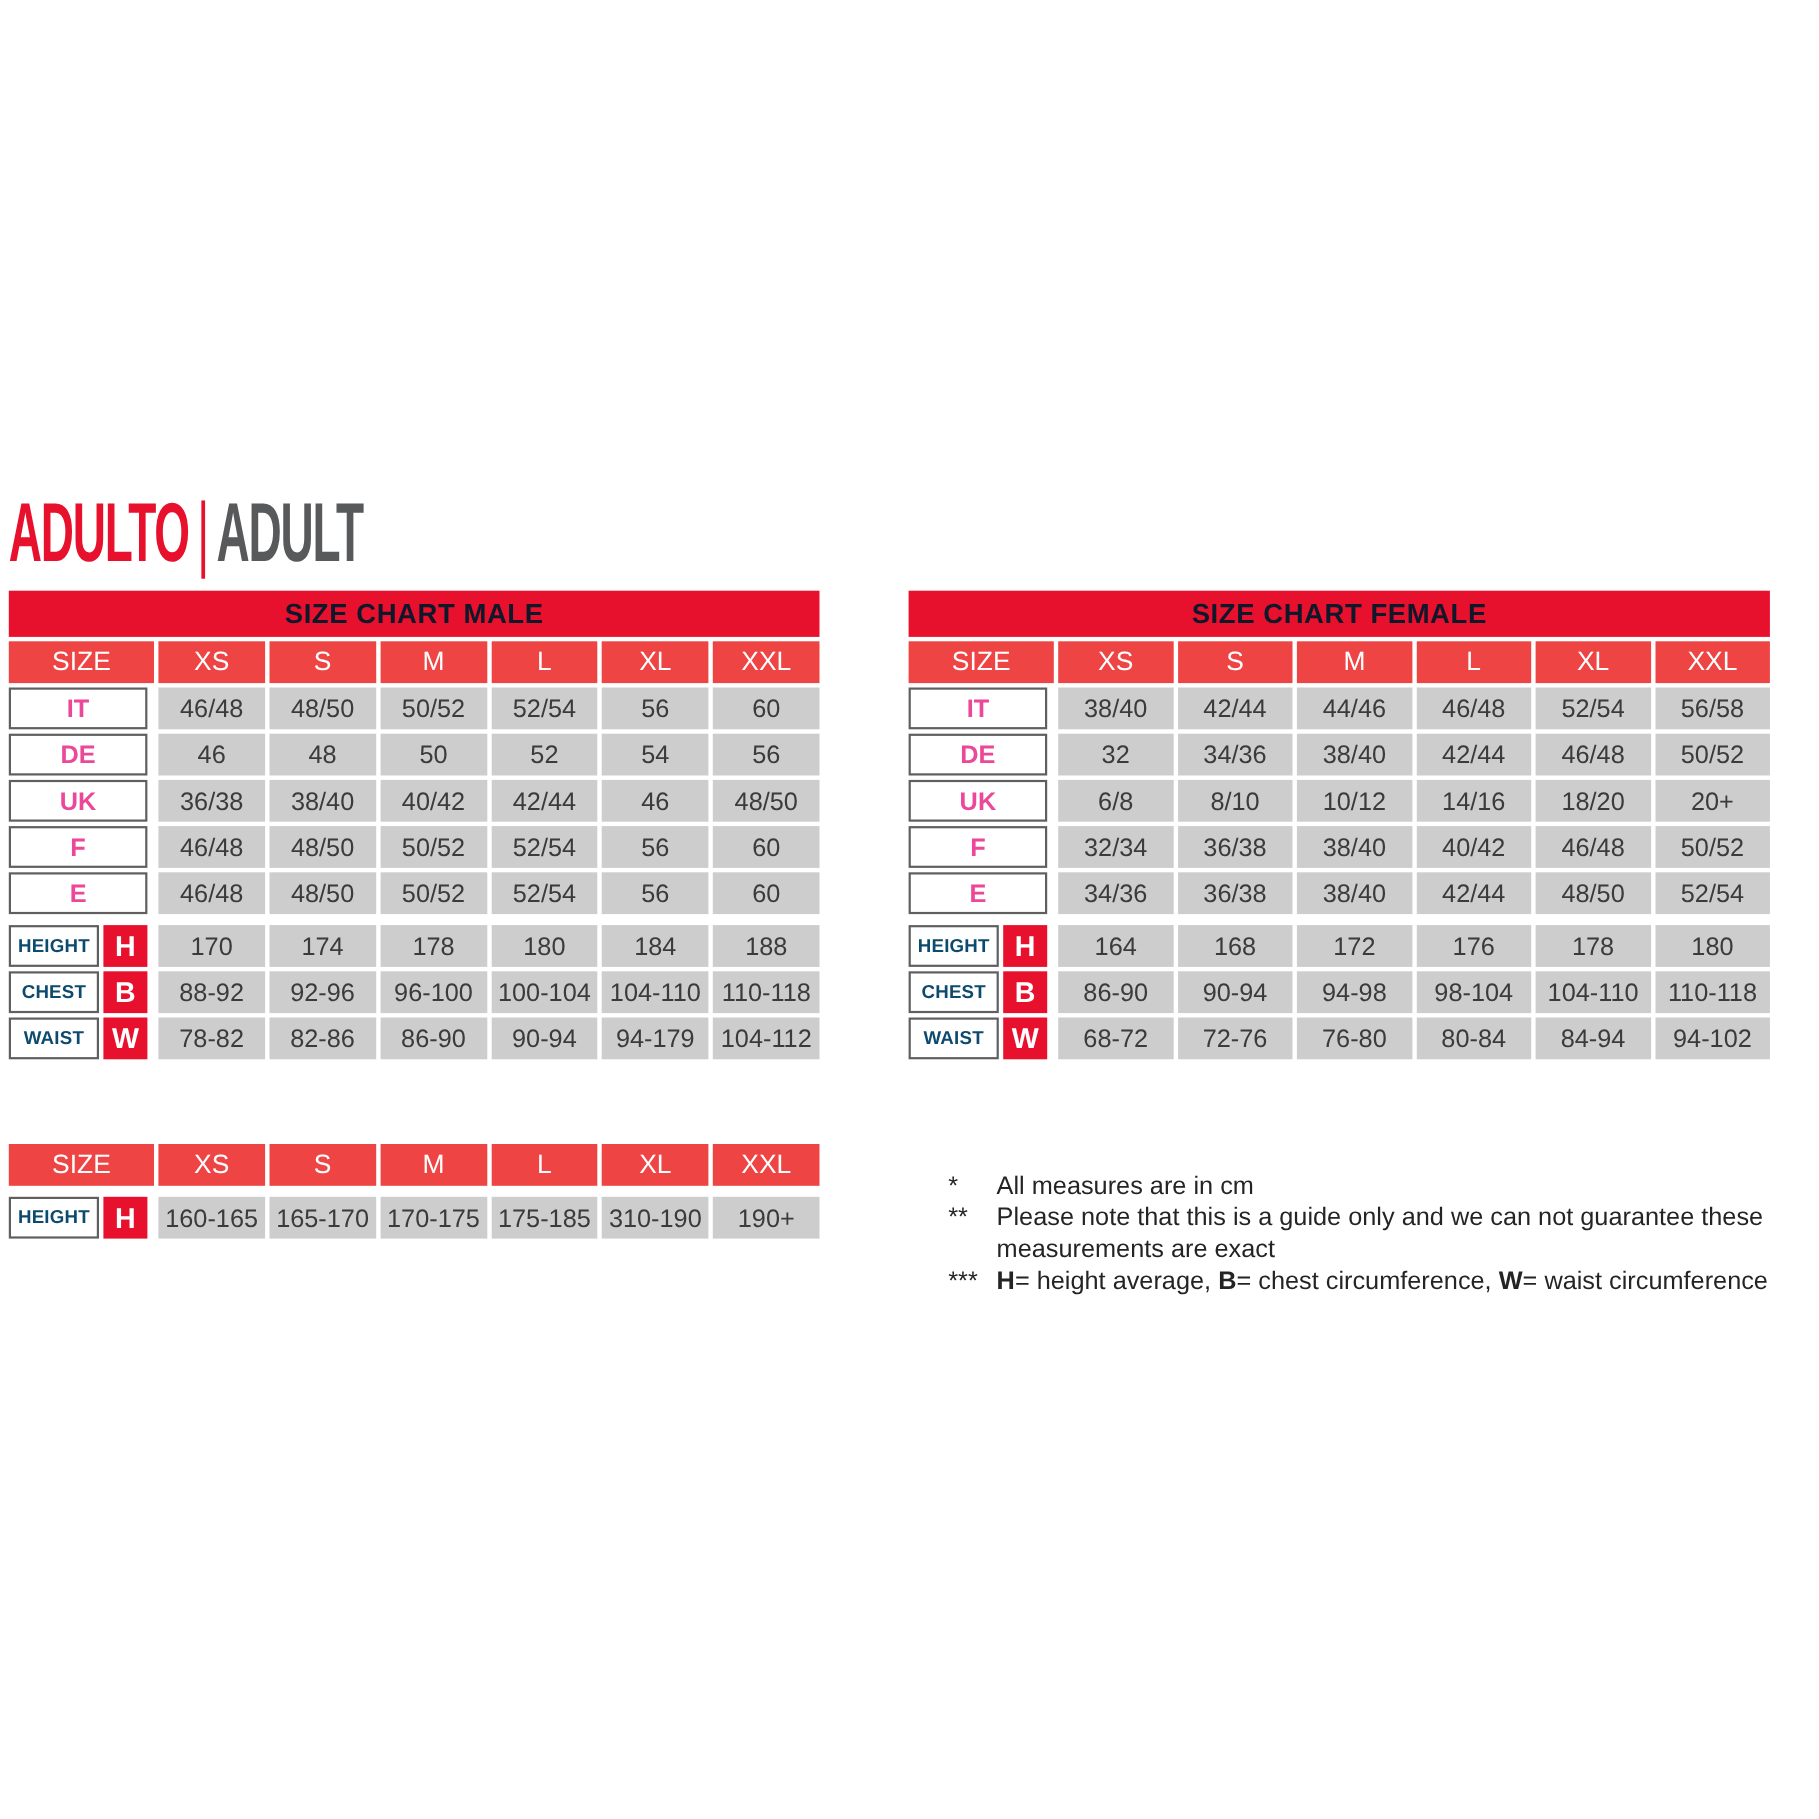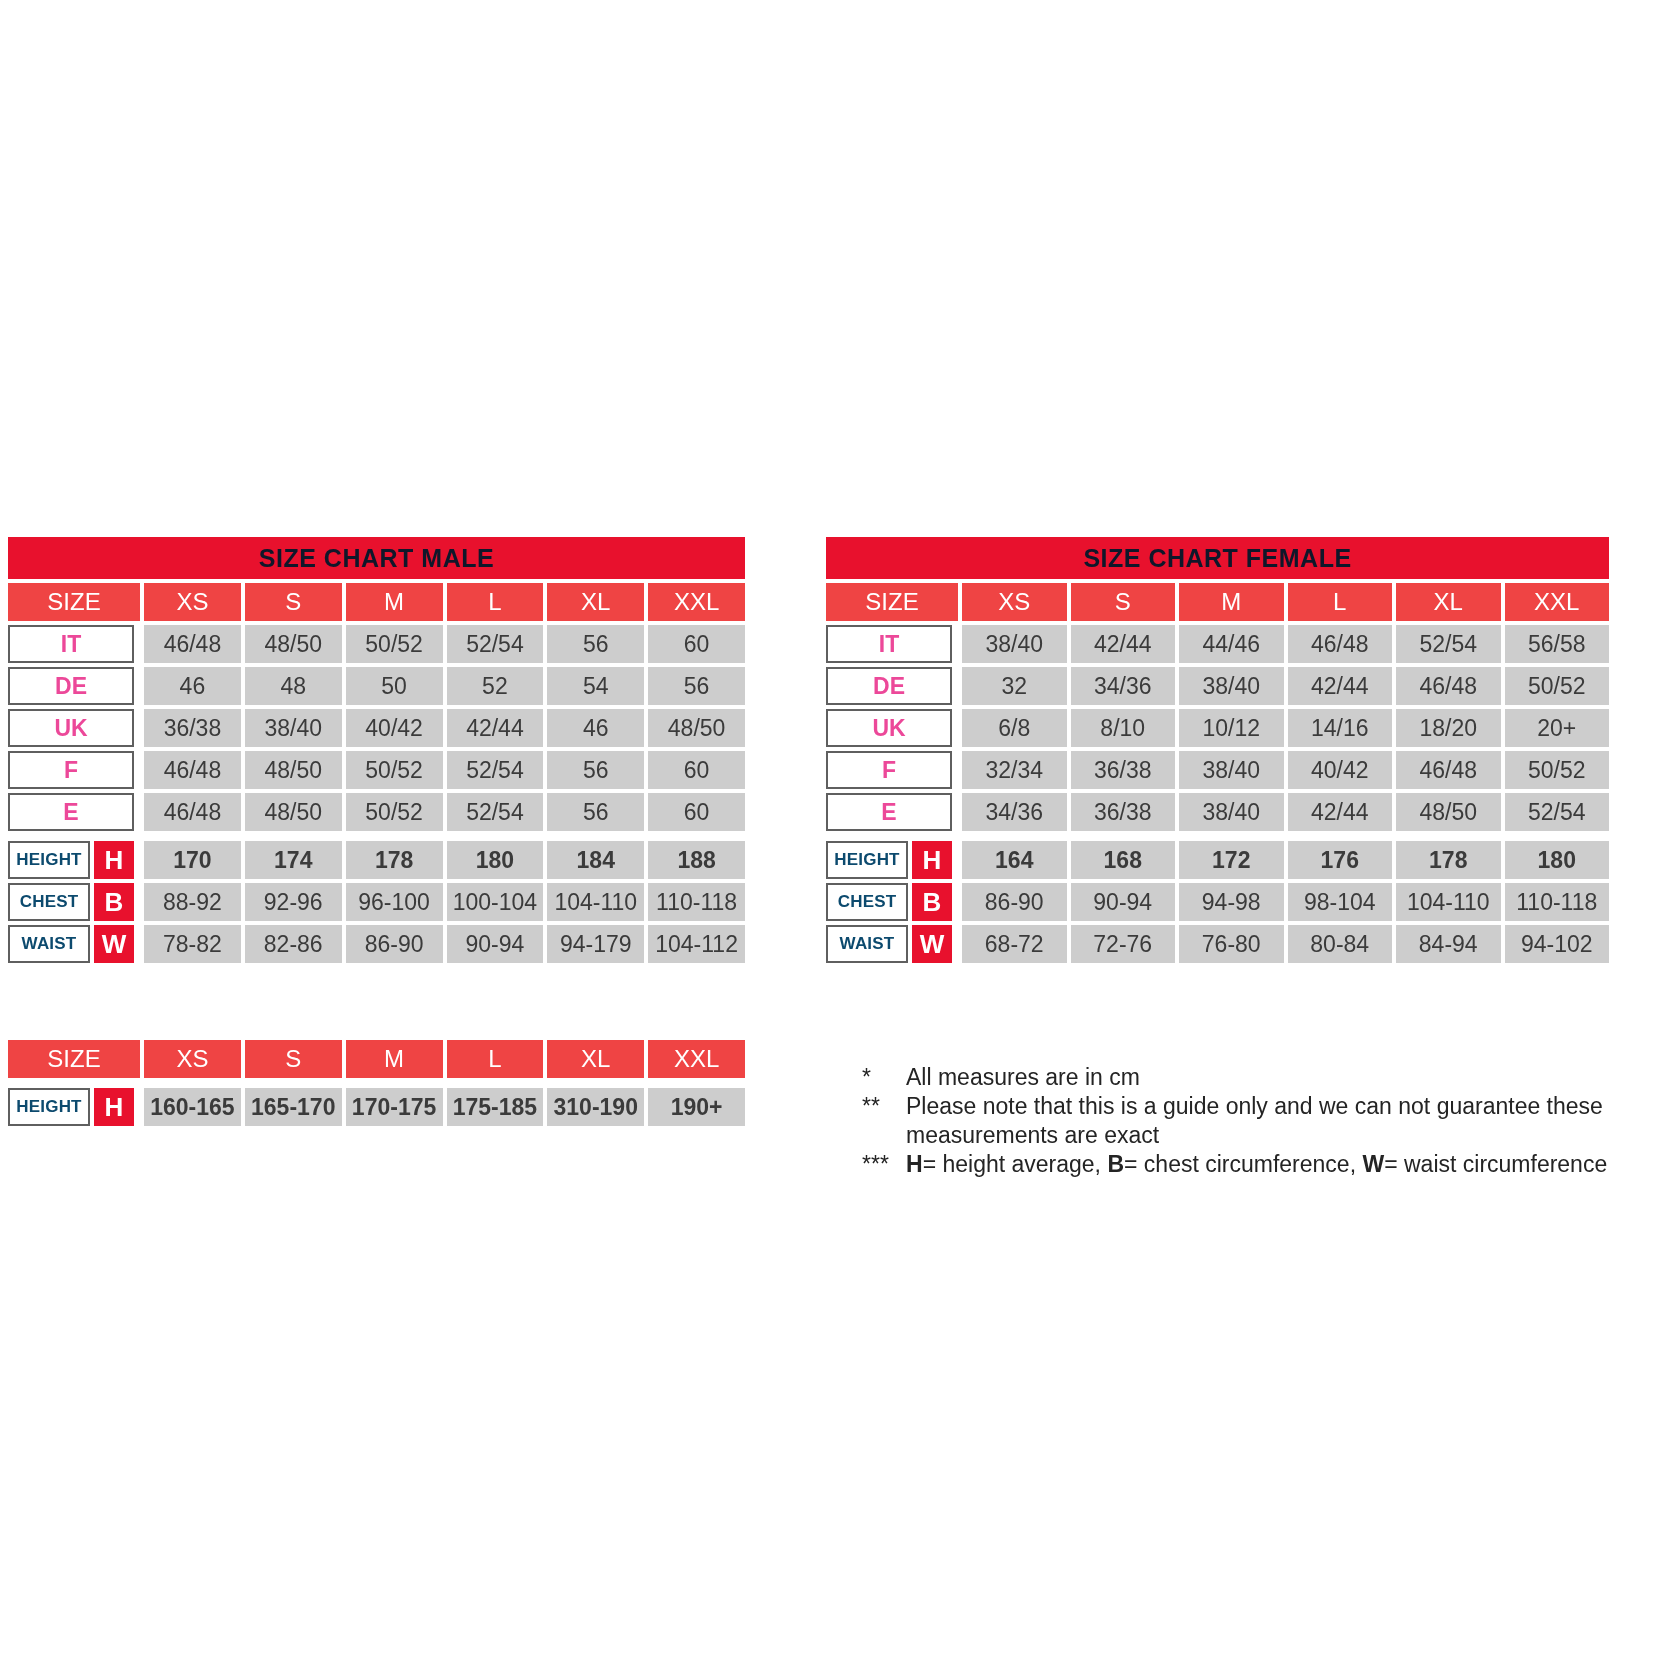--- a/index.html
+++ b/index.html
@@ -30,21 +30,21 @@
   }
   .grid { display:grid; grid-template-columns:132px repeat(6, 1fr); gap:4px; }
   .hcell {
     background:#ef4444; color:#ffffff; height:38px;
     display:flex; align-items:center; justify-content:center; font-size:24px;
   }
   .vcell {
     background:#cdcdcd; color:#3b3b3b; height:38px;
     display:flex; align-items:center; justify-content:center; font-size:23px;
   }
-  .vcell.bold { font-weight:700; }
+  .vcell.bold { font-weight:400; }
   .slabel {
     background:#ffffff; border:2px solid #5f5f5f; color:#ec4899;
     font-weight:700; font-size:23px; height:38px; margin-right:6px;
     display:flex; align-items:center; justify-content:center;
   }
   .spacer { grid-column:1 / -1; height:2px; }
   .mwrap { display:flex; gap:4px; margin-right:6px; height:38px; }
   .mname {
     flex:1; background:#ffffff; border:2px solid #5f5f5f; color:#0c4a6e;
     font-weight:700; font-size:17px; letter-spacing:0.2px;
@@ -60,20 +60,25 @@
   .fnrow { display:flex; align-items:flex-start; font-size:23px; color:#242424; line-height:29px; }
   .fnmark { width:44px; flex:none; }
   .fntext { flex:1; }
   .fntext b { font-weight:700; }
 </style>
 </head>
 <body>
 
 <div class="canvas">
 
+  <div class="title">
+    <div class="title-inner">
+      <span class="title-primary">ADULTO</span><span class="title-separator">|</span><span class="title-secondary">ADULT</span>
+    </div>
+  </div>
 
   <div class="chart chart-male">
       <div class="bar">SIZE CHART MALE</div>
       <div class="grid">
         <div class="hcell">SIZE</div>
         <div class="hcell">XS</div>
         <div class="hcell">S</div>
         <div class="hcell">M</div>
         <div class="hcell">L</div>
         <div class="hcell">XL</div>

